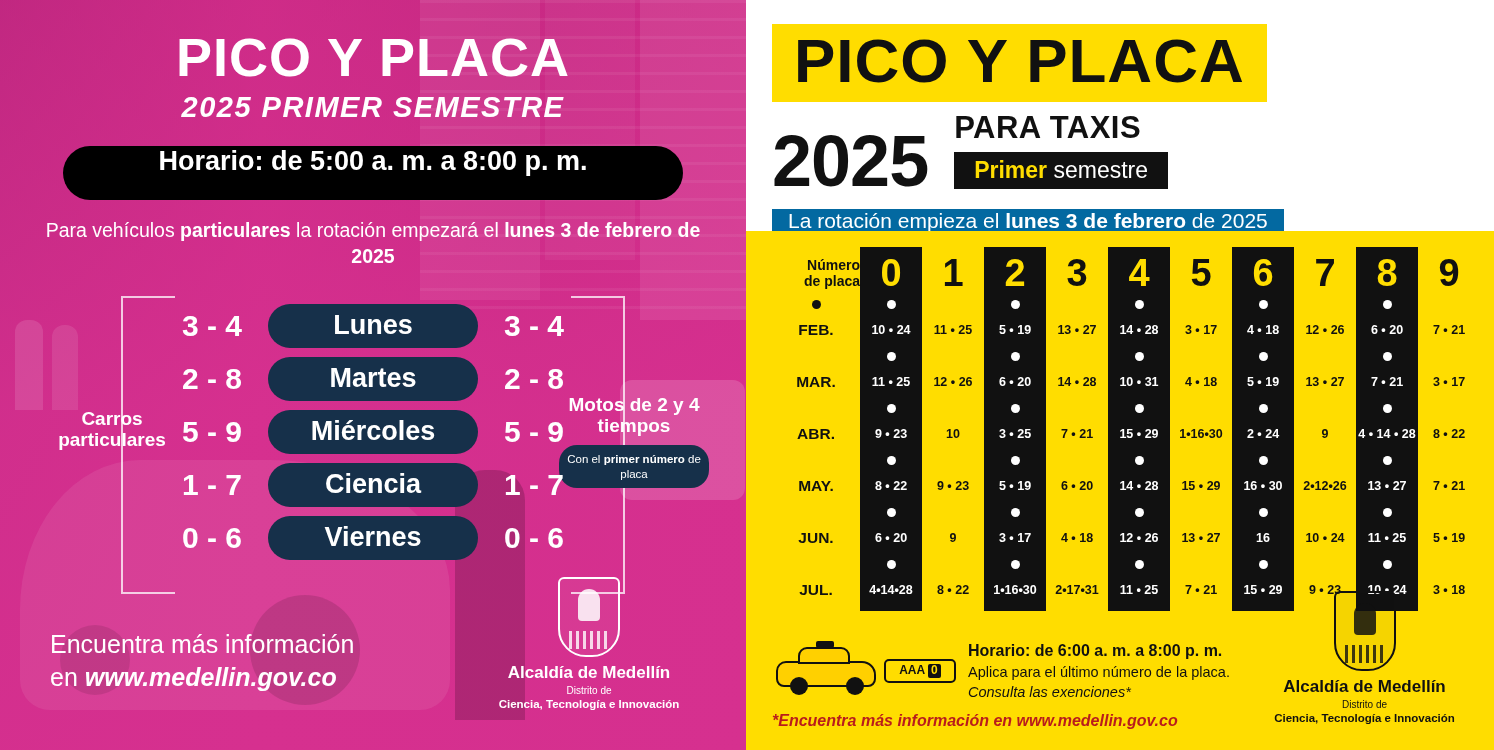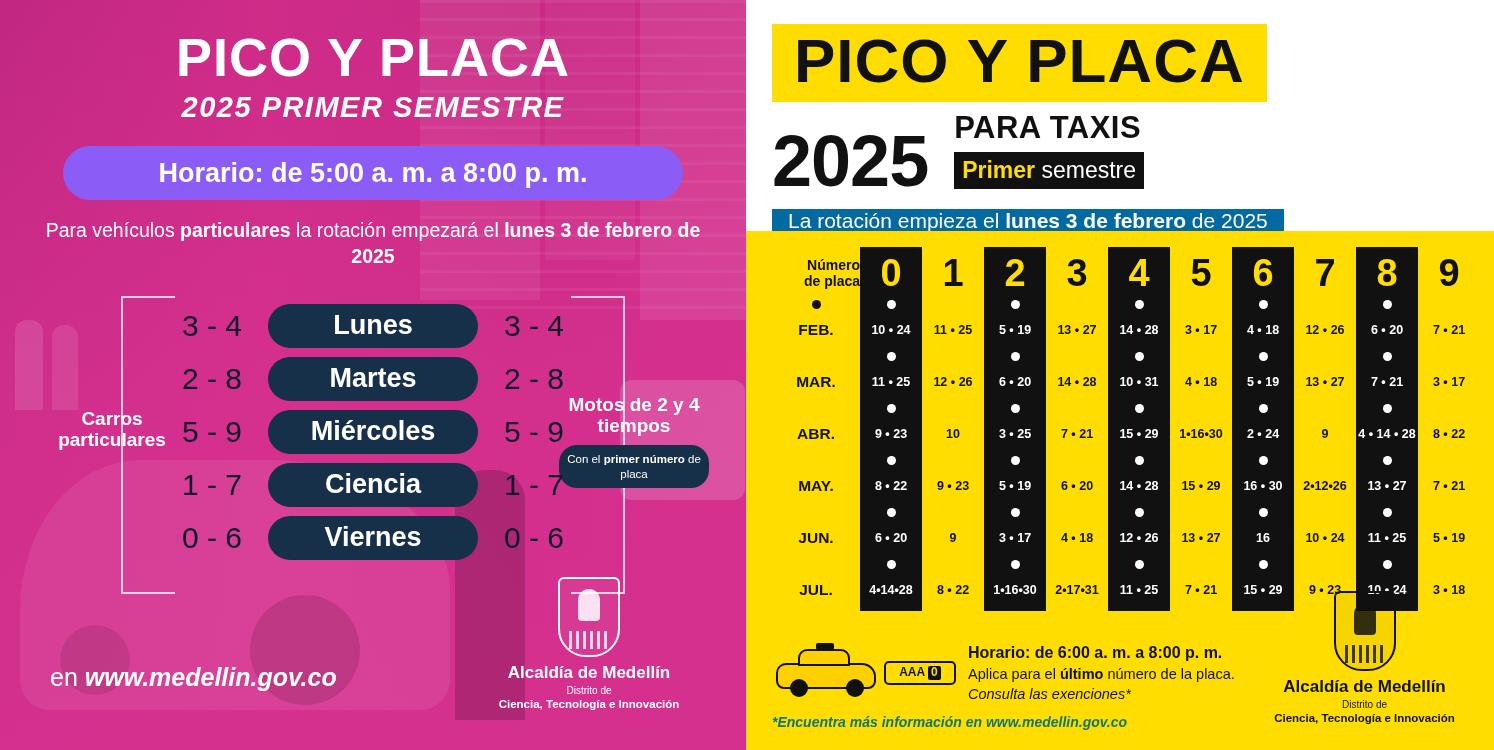--- a/index.html
+++ b/index.html
@@ -63,23 +63,23 @@
     color: #fff; font-weight: 800; font-size: 54px; letter-spacing: 1px;
     text-align: center; line-height: 1.0;
   }
   .l-subtitle {
     color: #fff; font-weight: 800; font-size: 29px; letter-spacing: 1.5px;
     text-align: center; margin-top: 7px; font-style: italic;
   }
   .schedule-pill {
     margin: 22px auto 0 auto;
     width: 620px; height: 54px;
-    background: #8b5cf6;
+    background: #000000;
     border-radius: 28px;
-    display: flex; align-items: center; justify-content: center;
+    display: flex; justify-content: center;
     color: #fff; font-weight: 800; font-size: 27px;
   }
   .l-note {
     margin-top: 17px; text-align: center; color: #fff;
     font-size: 19.5px; line-height: 1.35; font-weight: 400;
   }
   .l-note b { font-weight: 800; }
 
   
   .rot-wrap {
@@ -95,21 +95,21 @@
   .bracket.left-b  { left: 84px;  border-left: 2px solid rgba(255,255,255,0.75); }
   .bracket.right-b { right: 84px; border-right: 2px solid rgba(255,255,255,0.75); }
 
   .rows { position: relative; z-index: 2; padding: 8px 0; }
   .row {
     display: flex; align-items: center; justify-content: center;
     margin-bottom: 9px;
   }
   .num {
     width: 92px; text-align: center;
-    color: #0f172a; font-weight: 400; font-size: 30px;
+    color: #ffffff; font-weight: 700; font-size: 30px;
   }
   .day-pill {
     width: 210px; height: 44px; background: #16304a; border-radius: 22px;
     display: flex; align-items: center; justify-content: center;
     color: #fff; font-weight: 800; font-size: 27px;
     margin: 0 10px;
   }
   .side-label {
     position: absolute; width: 150px; text-align: center; color: #fff;
   }
@@ -164,21 +164,21 @@
   .r-title {
     font-weight: 800; font-size: 62px; letter-spacing: 1px; color: #111;
     line-height: 1.0;
   }
   .r-second { display: flex; align-items: flex-end; margin-top: 8px; }
   .r-year { font-weight: 800; font-size: 72px; color: #111; line-height: .95; letter-spacing: -1px;}
   .r-right-col { margin-left: 26px; padding-bottom: 6px; }
   .r-fortaxis { font-weight: 800; font-size: 31px; color: #111; letter-spacing: .5px; }
   .r-sem-band {
     margin-top: 6px; background: #111; display: inline-block;
-    padding: 5px 8px; color: #fff; font-size: 23px;
+    padding: 5px 20px; color: #fff; font-size: 23px;
   }
   .r-sem-band .hl { color: #ffdd00; font-weight: 800; }
   .r-rot-band {
     margin: 14px 0 0 0; background: #0369a1; color: #fff;
     display: inline-block; padding: 0 16px; font-size: 21px;
   }
   .r-rot-band b { font-weight: 800; }
 
   .yellow-area {
     position: absolute; left: 0; top: 231px; width: 748px; height: 519px;
@@ -239,24 +239,24 @@
     flex: 0 0 72px; margin: 0 12px 0 4px;
     border: 2px solid #111; border-radius: 5px; background: #ffdd00;
     text-align: center; font-weight: 800; font-size: 12px; color: #111;
     padding: 3px 2px; line-height: 1.1;
   }
   .plate-chip .pc-num { color: #111; background: #111; color:#ffdd00; display:inline-block;
                         padding: 0 3px; border-radius: 2px; }
   .sched-col { flex: 1; }
   .sched-title { font-weight: 800; font-size: 16px; color: #111; }
   .sched-line { font-size: 14.5px; color: #111; margin-top: 4px; }
-  .sched-line b { font-weight: 700; }
+  .sched-line b { font-weight: 400; }
   .sched-line.italic { font-style: italic; }
   .more-info {
-    margin-top: 12px; font-size: 14px; font-style: italic; font-weight: 700; color: #0f766e;
+    margin-top: 12px; font-size: 16px; font-style: italic; font-weight: 700; color: #b91c1c;
   }
   .crest-dark { position: absolute; right: 0; bottom: 6px; width: 215px; text-align: center; color: #111; }
   .crest-dark .crest-shield { border-color: #111; background: rgba(0,0,0,0.04); }
   .crest-dark .crest-shield::before { background: #111; }
   .crest-dark .crest-shield::after {
     background: repeating-linear-gradient(90deg,#111 0 3px,transparent 3px 7px);
   }
   .crest-dark .crest-name { font-size: 17px; }
 </style>
 </head>
@@ -340,20 +340,21 @@
             <div class="day-pill">
                 <span>Viernes</span>
               </div>
             <div class="num">0 - 6</div>
           </div>
         </div>
       </div>
     </div>
 
     <div class="l-footer">
+      <div>Encuentra más información</div>
       <div><span>en </span><span class="url">www.medellin.gov.co</span></div>
     </div>
 
     <div class="crest">
       <div class="crest-shield"></div>
       <div class="crest-name">Alcaldía de Medellín</div>
       <div class="crest-sub">Distrito de</div>
       <div class="crest-sub2">Ciencia, Tecnología e Innovación</div>
     </div>
   </div>

